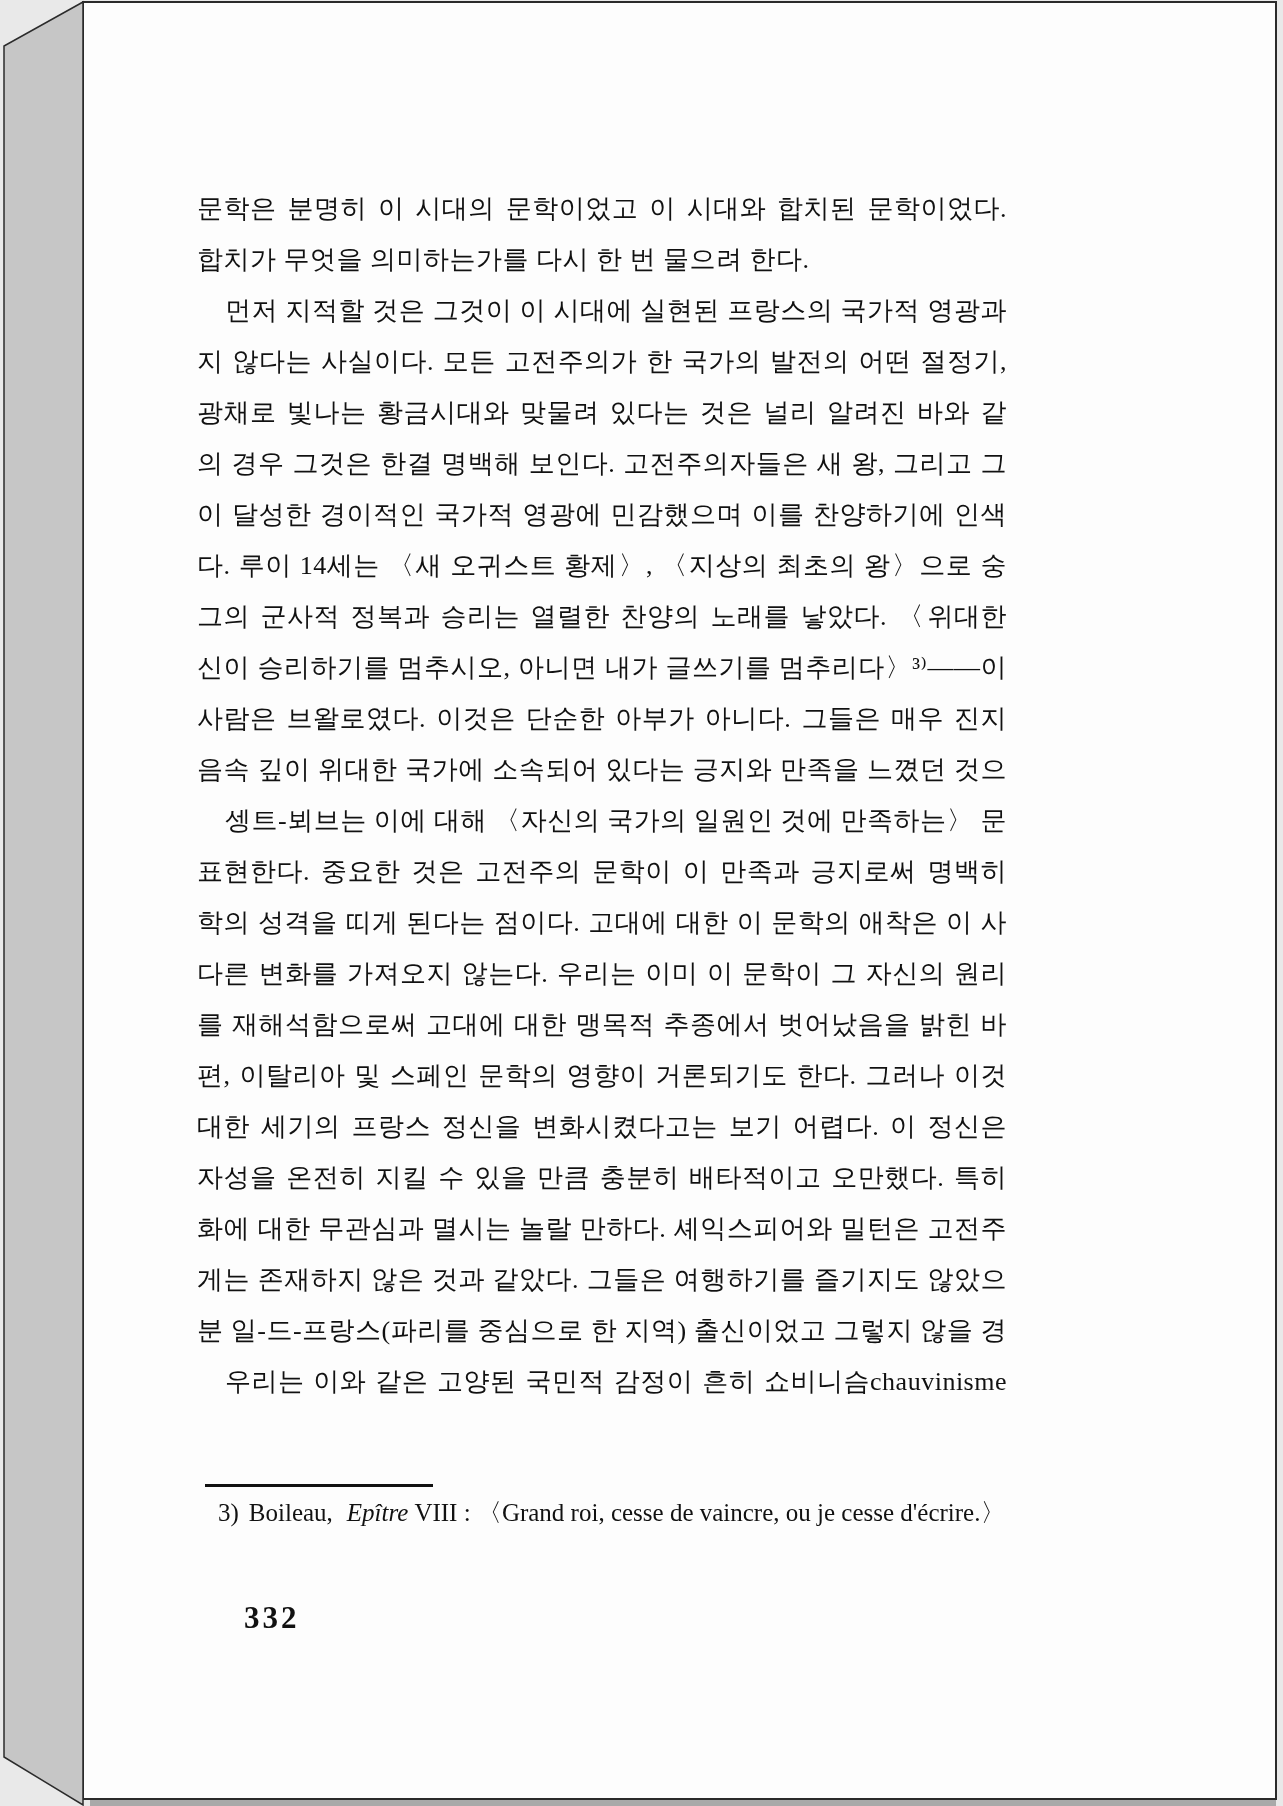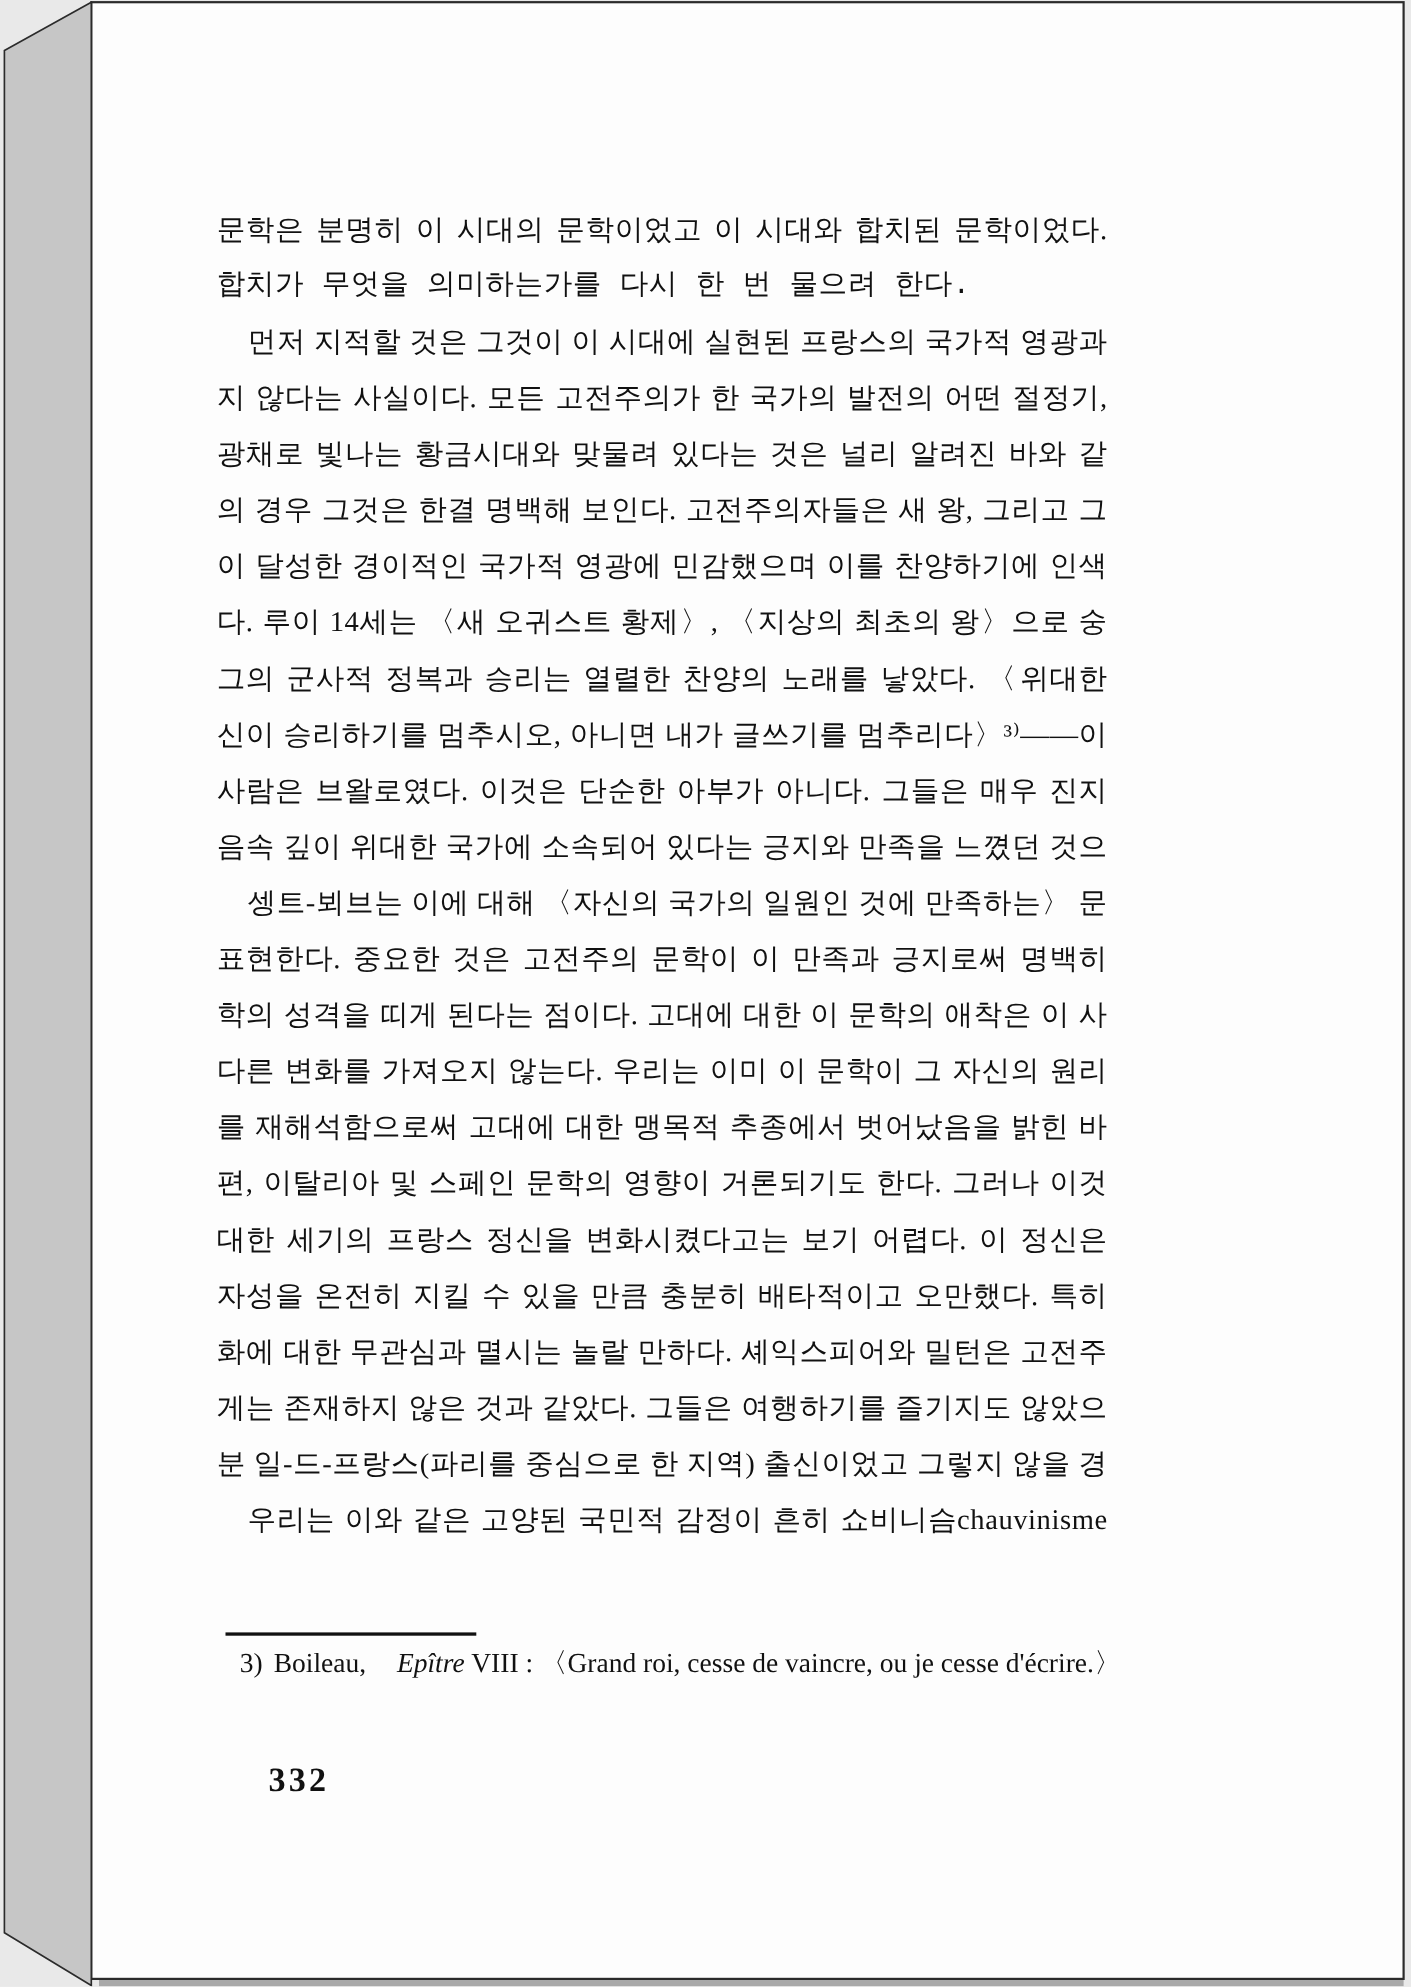--- a/index.html
+++ b/index.html
@@ -40,21 +40,20 @@
   }
   .line {
     height: 51px;
     overflow: hidden;
     text-align: justify;
     text-align-last: justify;
   }
   .line.para-end {
     text-align: right;
     text-align-last: left;
-    font-family: Liberation Mono, monospace;
   }
   .line.indent {
     padding-left: 28px;
   }
   .footnote-rule {
     position: absolute;
     left: 205px;
     top: 1484px;
     width: 228px;
     height: 3px;
@@ -63,21 +62,21 @@
   .footnote {
     position: absolute;
     left: 218px;
     top: 1496px;
     width: 800px;
     font-size: 25px;
     line-height: 34px;
     white-space: nowrap;
   }
   .footnote .fn-marker { margin-right: 10px; }
-  .footnote .fn-work { margin: 0 6px 0 28px; font-style: italic; }
+  .footnote .fn-work { margin: 0 6px 0 14px; font-style: italic; }
   .pagenum {
     position: absolute;
     left: 244px;
     top: 1600px;
     font-size: 31px;
     font-weight: bold;
     letter-spacing: 3px;
     text-align: right;
   }
 </style>

